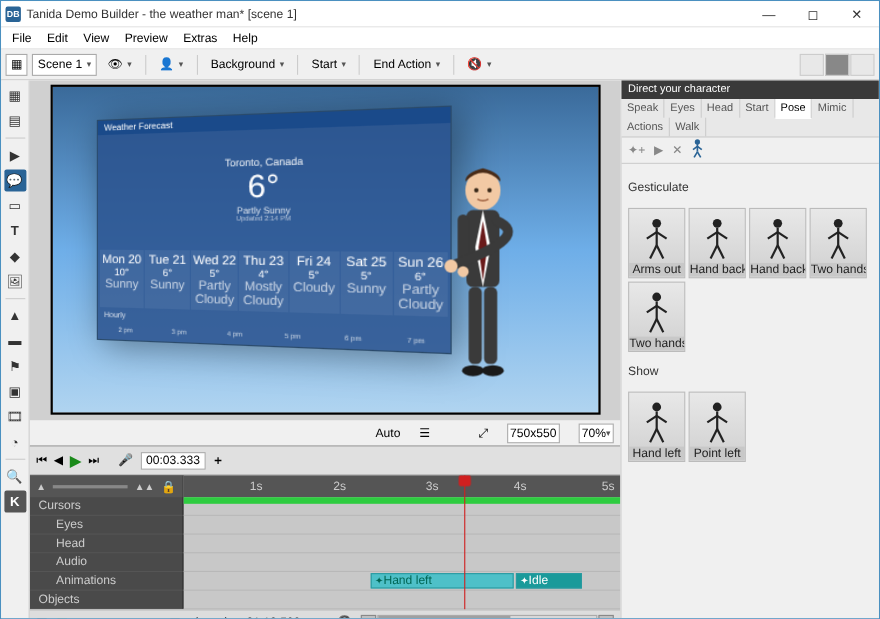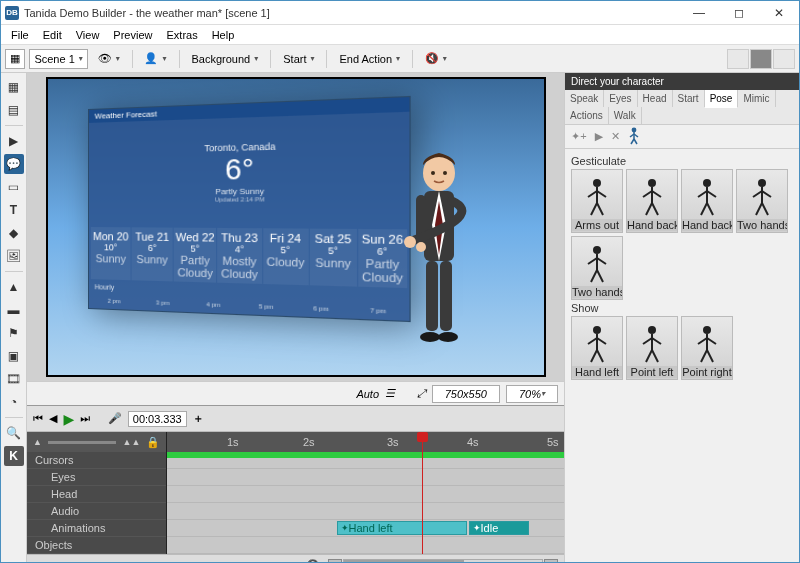--- a/index.html
+++ b/index.html
@@ -28,30 +28,30 @@
 .weather-win { position:absolute; left:40px; top:30px; width:300px; height:200px; background:rgba(40,80,140,0.85); transform: perspective(800px) rotateY(-18deg); transform-origin:left center; border:1px solid #2a4a6a; color:#fff; font-size:8px; display:flex; flex-direction:column; box-shadow: 6px 4px 30px rgba(0,0,0,0.4);}
 .ww-title { background:#1a4a8a; padding:2px 6px; font-size:8px;}
 .ww-mid { flex:1; display:flex; flex-direction:column; align-items:center; justify-content:center; }
 .ww-city { font-size:9px; opacity:.9; }
 .ww-temp { font-size:28px; font-weight:300; }
 .ww-cond { font-size:8px; opacity:.8; }
 .ww-days { display:flex; gap:1px; padding:2px;}
 .ww-day { flex:1; background:rgba(255,255,255,0.06); text-align:center; padding:3px 1px; font-size:6px;}
 .ww-hourly { padding:2px 6px; font-size:7px; opacity:.8;}
 .character { position:absolute; right:60px; bottom:10px; width:90px; height:220px; }
-.canvas-footer { height: 24px; background:#f0f0f0; border-top:1px solid #ccc; display:flex; align-items:center; justify-content:flex-end; gap:6px; padding:0 6px;font-style:italic;}
-.cf-input { border:1px solid #aaa; height:18px; padding:0 12px; background:#fff; display:flex; align-items:center;}
+.canvas-footer { height: 24px; background:#f0f0f0; border-top:1px solid #ccc; display:flex; align-items:center; justify-content:flex-end; gap:17px; padding:0 6px;}
+.cf-input { border:1px solid #aaa; height:18px; padding:0 2px; background:#fff; display:flex; align-items:center;}
 .rightpane { width: 235px; background:#f0f0f0; border-left:1px solid #ccc; display:flex; flex-direction:column; }
 .rp-title { background:#3a3a3a; color:#fff; padding:3px 6px; font-size:10px;}
 .rp-tabs { display:flex; border-bottom:1px solid #ccc; background:#e8e8e8; flex-wrap:wrap;}
 .rp-tab { padding:3px 5px; font-size:10px; border-right:1px solid #ccc; color:#555;}
 .rp-tab.act { background:#fff; color:#000; border-bottom:1px solid #fff; margin-bottom:-1px; }
 .rp-toolbar { height:24px; display:flex; align-items:center; gap:8px; padding:0 6px; border-bottom:1px solid #ccc;}
 .rp-body { flex:1; overflow:auto; padding:4px 6px;}
-.rp-head { font-size:11px; color:#333; margin:2px 0;}
+.rp-head { font-size:11px; color:#333; margin:12px 0;}
 .thumb-row { display:flex; flex-wrap:wrap; gap:3px;}
 .thumb { width:52px; height:64px; background:linear-gradient(#e8e8e8,#d0d0d0); border:1px solid #bbb; display:flex; flex-direction:column; align-items:center; justify-content:flex-end; padding-bottom:1px; font-size:8px; text-align:center; color:#222;}
 .thumb svg { margin-top:4px; margin-bottom:2px;}
 .timeline { height: 184px; background:#c8c8c8; border-top:1px solid #999; display:flex; flex-direction:column; }
 .tl-top { height:26px; background:#e0e0e0; border-bottom:1px solid #bbb; display:flex; align-items:center; gap:6px; padding:0 6px;}
 .play-btn { color:#1a8a1a; font-size:14px;}
 .tl-time { border:1px solid #aaa; padding:1px 4px; background:#fff;}
 .tl-main { flex:1; display:flex; overflow:hidden;}
 .tl-tracks { width:140px; background:#4a4a4a; color:#ccc; font-size:10px; display:flex; flex-direction:column; border-right:1px solid #222;}
 .tl-track-head { height:20px; background:#555; display:flex; align-items:center; padding:0 6px; gap:6px;}
@@ -430,29 +430,18 @@
               <svg width="26" height="40" viewBox="0 0 26 40">
                 <circle cx="13" cy="6" r="4" fill="#222"></circle>
                 <line x1="13" y1="10" x2="13" y2="26" stroke="#222" stroke-width="2"></line>
                 <line x1="13" y1="14" x2="4" y2="20" stroke="#222" stroke-width="2"></line>
                 <line x1="13" y1="14" x2="22" y2="20" stroke="#222" stroke-width="2"></line>
                 <line x1="13" y1="26" x2="7" y2="38" stroke="#222" stroke-width="2"></line>
                 <line x1="13" y1="26" x2="19" y2="38" stroke="#222" stroke-width="2"></line>
               </svg>
               <div style="width:100%;background:#c8c8c8;white-space:nowrap;overflow:hidden;">Point left</div>
             </div>
-            <div class="thumb">
-              <svg width="26" height="40" viewBox="0 0 26 40">
-                <circle cx="13" cy="6" r="4" fill="#222"></circle>
-                <line x1="13" y1="10" x2="13" y2="26" stroke="#222" stroke-width="2"></line>
-                <line x1="13" y1="14" x2="4" y2="20" stroke="#222" stroke-width="2"></line>
-                <line x1="13" y1="14" x2="22" y2="20" stroke="#222" stroke-width="2"></line>
-                <line x1="13" y1="26" x2="7" y2="38" stroke="#222" stroke-width="2"></line>
-                <line x1="13" y1="26" x2="19" y2="38" stroke="#222" stroke-width="2"></line>
-              </svg>
-              <div style="width:100%;background:#c8c8c8;white-space:nowrap;overflow:hidden;">Point right</div>
-            </div>
           </div>
       </div>
     </div>
 
   </div>
 </div>
 
 </body></html>

